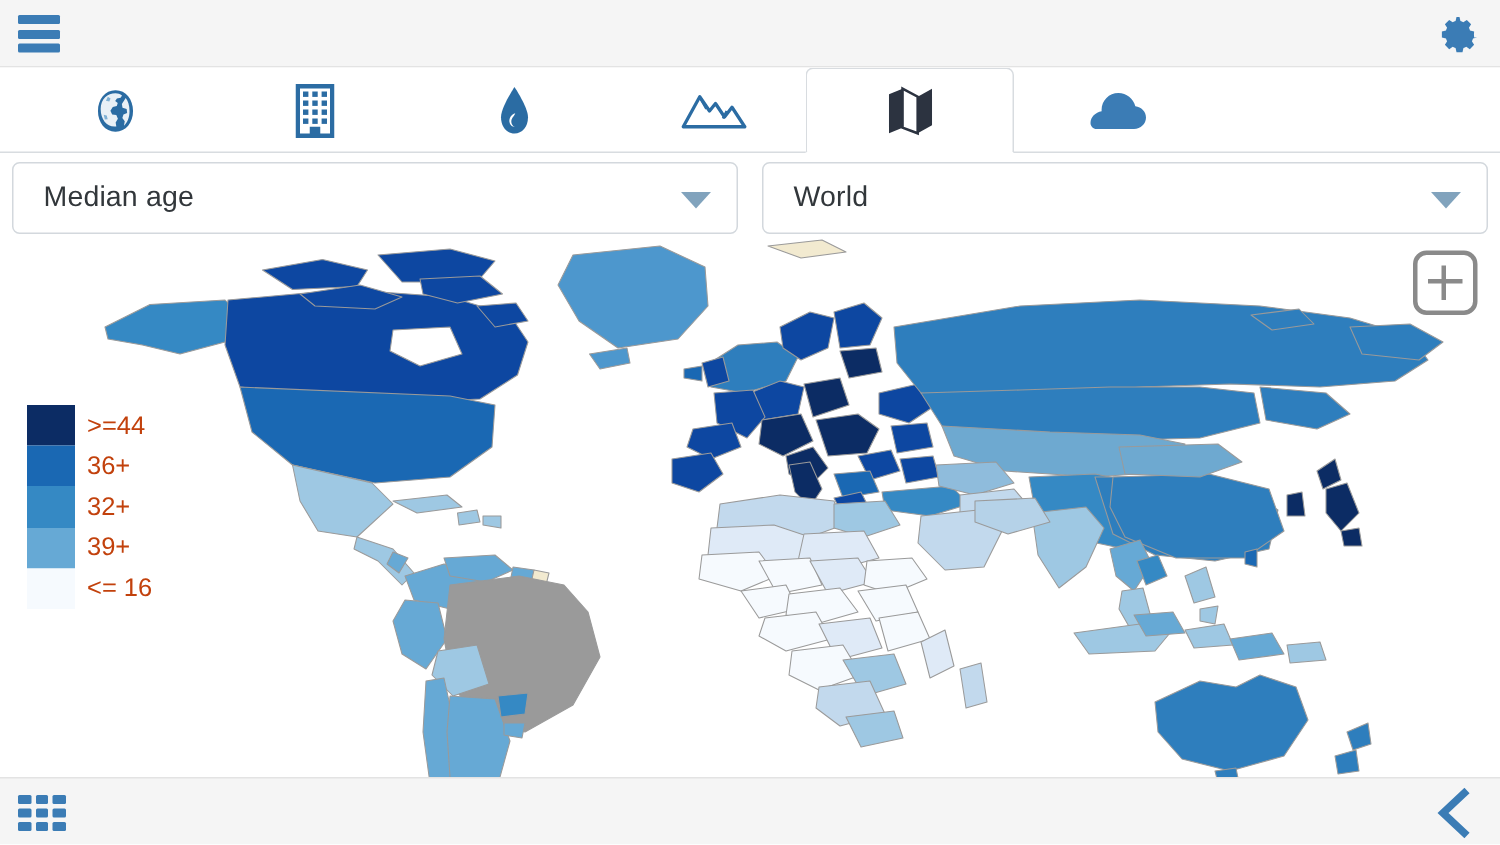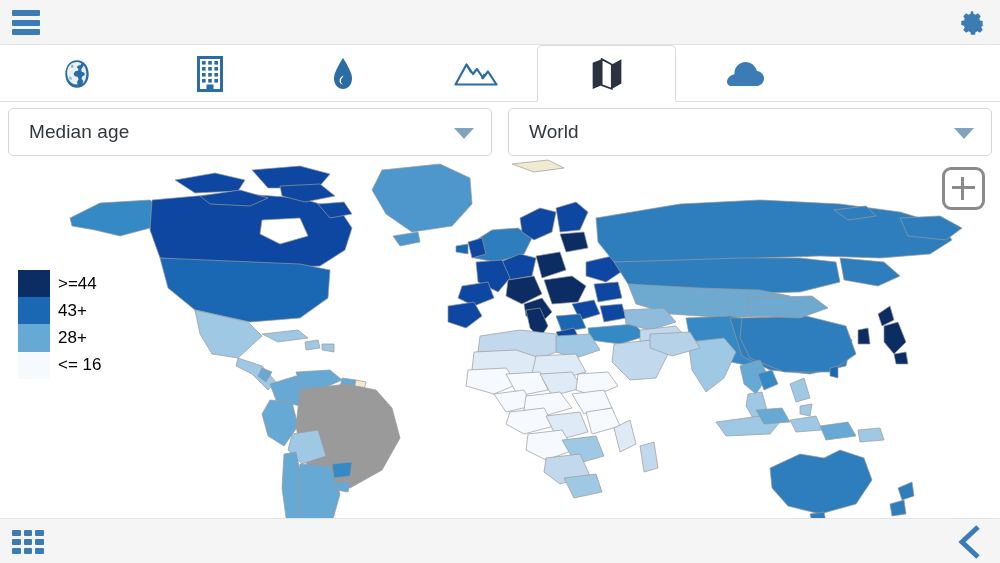--- a/index.html
+++ b/index.html
@@ -83,21 +83,21 @@
   }
   .plusbtn::before{left:7px;top:16px;width:23px;height:3px;}
   .plusbtn::after{left:16px;top:7px;width:3px;height:23px;}
 
   
   .legend{position:absolute;left:18px;top:112px;width:110px;}
   .legend-row{height:27.2px;position:relative;}
   .legend-sw{position:absolute;left:0;top:0;width:32px;height:27.2px;}
   .legend-lbl{
     position:absolute;left:40px;top:50%;transform:translateY(-50%);
-    font-size:17px;color:#000000;white-space:nowrap;
+    font-size:17px;color:#c2410c;white-space:nowrap;
   }
 
   
   .bottombar{
     position:absolute;left:0;bottom:0;width:1000px;height:45px;
     background:#f5f5f5;border-top:1px solid #e3e3e3;box-sizing:border-box;
   }
   .gridicon{position:absolute;left:12px;top:11px;width:32px;height:24px;cursor:pointer;
     display:grid;grid-template-columns:repeat(3,1fr);grid-template-rows:repeat(3,1fr);gap:3px;}
   .gridicon i{display:block;background:#3b7cb5;border-radius:1px;}
@@ -352,25 +352,29 @@
 
     <div class="plusbtn"></div>
 
     <div class="legend">
       <div class="legend-row">
         <span class="legend-sw" style="background:#0c2c64"></span>
         <span class="legend-lbl">&gt;=44</span>
       </div>
       <div class="legend-row">
         <span class="legend-sw" style="background:#1a68b3"></span>
-        <span class="legend-lbl">43+</span>
+        <span class="legend-lbl">36+</span>
+      </div>
+      <div class="legend-row">
+        <span class="legend-sw" style="background:#3589c4"></span>
+        <span class="legend-lbl">32+</span>
       </div>
       <div class="legend-row">
         <span class="legend-sw" style="background:#66a9d5"></span>
-        <span class="legend-lbl">28+</span>
+        <span class="legend-lbl">39+</span>
       </div>
       <div class="legend-row">
         <span class="legend-sw" style="background:#f6fafe"></span>
         <span class="legend-lbl">&lt;= 16</span>
       </div>
     </div>
 
   </div>
 
   <div class="bottombar">

